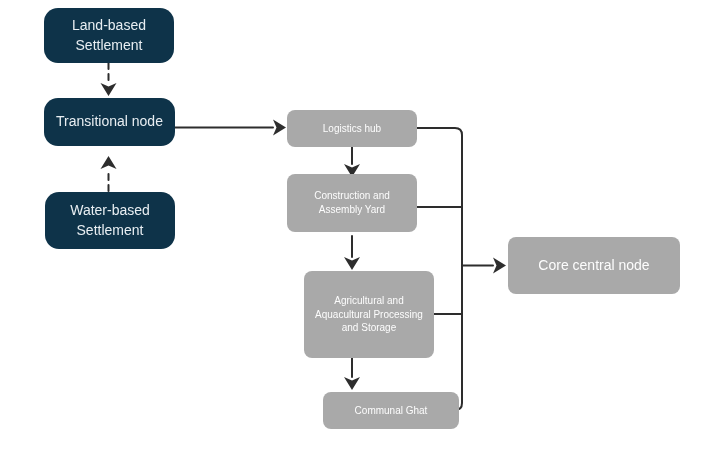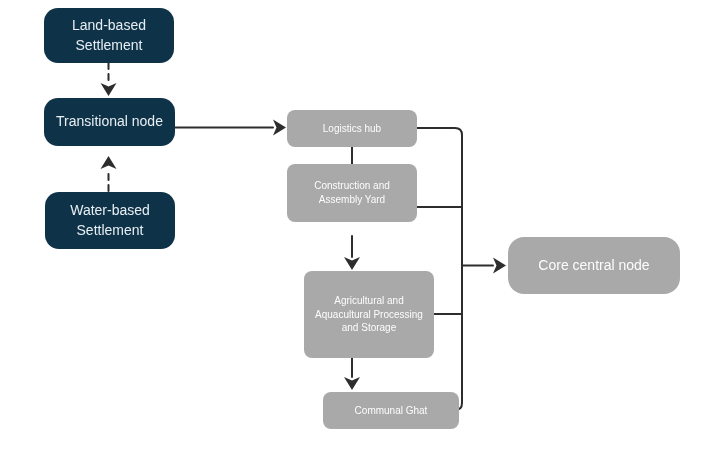--- a/index.html
+++ b/index.html
@@ -60,24 +60,24 @@
   .node-secondary{
     background:var(--secondary-node);
     color:var(--text-on-secondary);
     border-radius:8px;
     font-size:10px;
   }
   .n-land        {left:44px;  top:8px;   width:130px; height:55px;}
   .n-transitional{left:44px;  top:98px;  width:131px; height:48px;}
   .n-water       {left:45px;  top:192px; width:130px; height:57px;text-align:center;}
   .n-logistics   {left:287px; top:110px; width:130px; height:37px;}
-  .n-construction{left:287px; top:164px; width:130px; height:58px;text-align:center;}
+  .n-construction{left:287px; top:174px; width:130px; height:58px;text-align:center;}
   .n-agri        {left:304px; top:271px; width:130px; height:87px;}
   .n-ghat        {left:287px; top:392px; width:136px; height:37px;margin-left:36px;}
-  .n-core        {left:508px; top:237px; width:172px; height:57px; border-radius:16px; font-size:14px;}
+  .n-core        {left:508px; top:237px; width:172px; height:57px; border-radius:8px; font-size:14px;}
 </style>
 </head>
 <body>
 
 <div class="canvas">
 
   <svg class="edges-layer" viewBox="0 0 726 449" xmlns="http://www.w3.org/2000/svg">
 
     <path class="edge dashed" d="M108.5,63 L108.5,81"></path>
     <path class="arrowhead" d="M100.5,83 L108.5,96 L116.5,83 L108.5,86.5 Z"></path>

